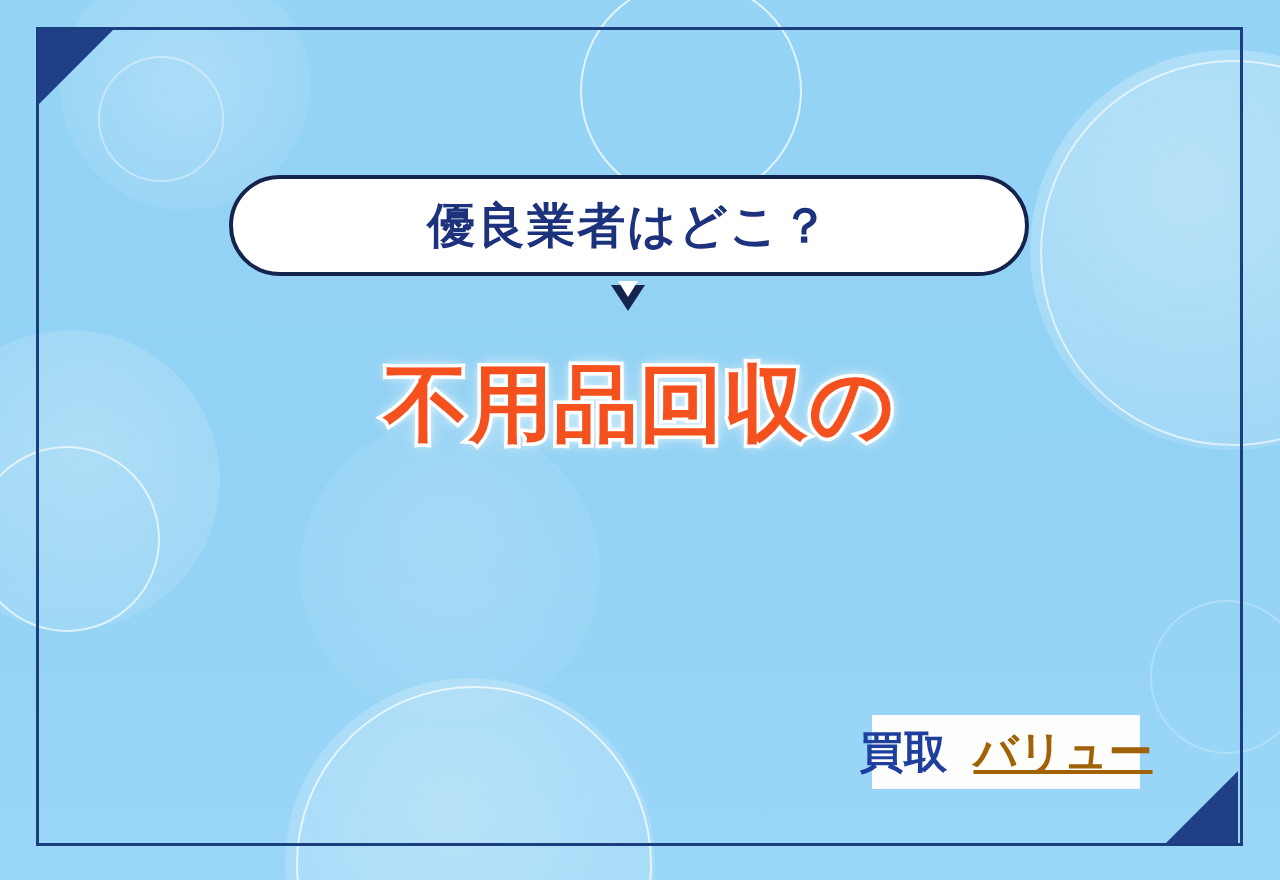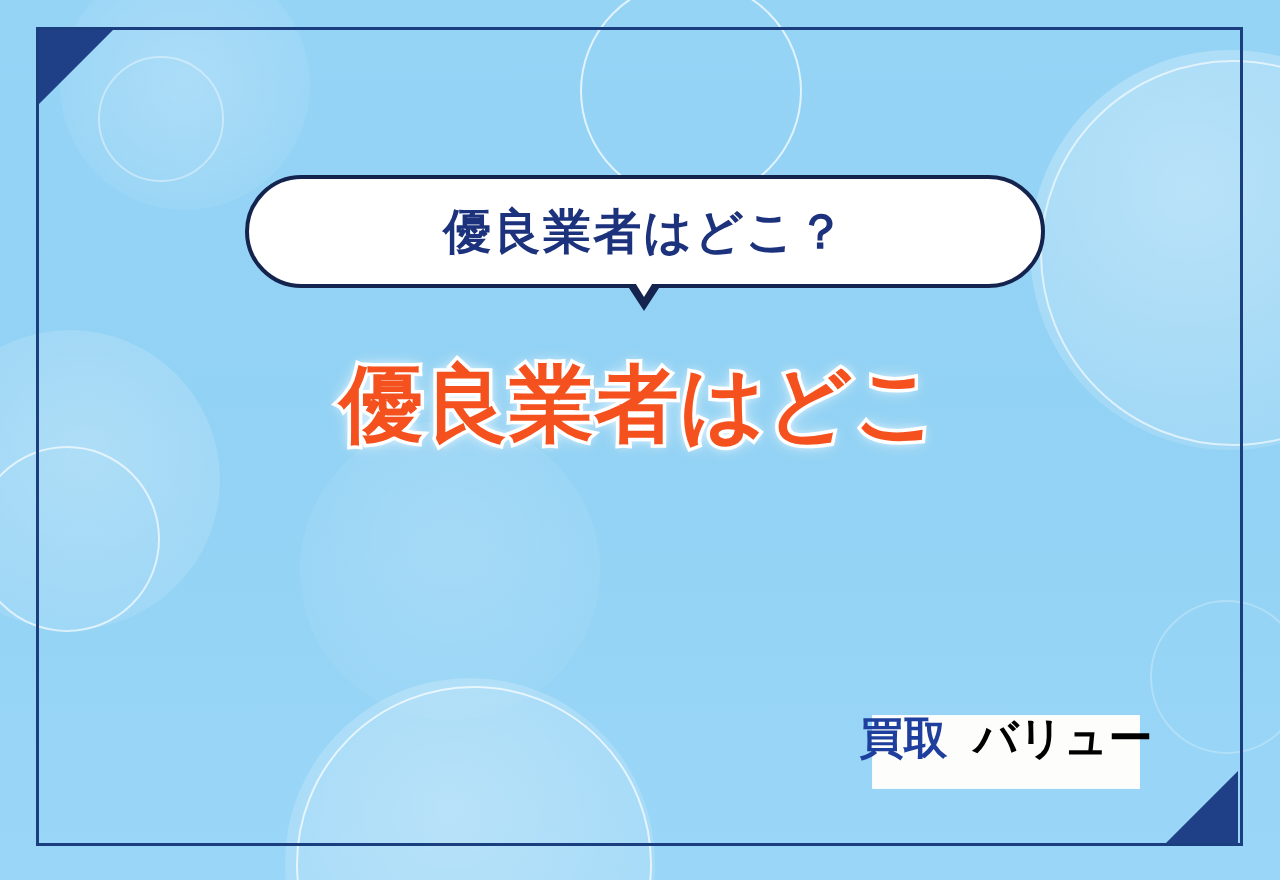--- a/index.html
+++ b/index.html
@@ -111,24 +111,24 @@
   }
   .corner-br {
     left: 1166px; top: 771px;
     border-bottom: 72px solid #1f3f86;
     border-left: 72px solid transparent;
   }
 
   
   .bubble-wrap {
     position: absolute;
-    left: 245px;
+    left: 229px;
     top: 175px;
     width: 800px;
-    height: 113px;
+    height: 101px;
   }
   .bubble {
     position: absolute;
     inset: 0;
     background: #ffffff;
     border: 4px solid #14244f;
     border-radius: 60px;
     box-sizing: border-box;
     display: flex;
     align-items: center;
@@ -185,34 +185,34 @@
 
   
   .logo {
     position: absolute;
     left: 873px;
     top: 716px;
     width: 266px;
     height: 72px;
     background: #fdfdfb;
     display: flex;
-    align-items: flex-start;
+    align-items: center;
     justify-content: center;
     box-shadow: 0 0 0 1px rgba(255,255,255,0.9);
     gap: 26px;
   }
   .logo-text {
     font-size: 44px;
     font-weight: 700;
     line-height: 1;
     letter-spacing: 0px;
     white-space: nowrap;
   }
   .logo-kanji { color: #1f3f9e; }
-  .logo-kana  { color: #000000; }
+  .logo-kana  { color: #a16207; text-decoration: underline; }
 </style>
 </head>
 <body>
 
 <div class="banner">
 
   <div class="bg-layer">
     <div class="circle c-fill-topleft"></div>
     <div class="circle c-fill-left"></div>
     <div class="circle c-fill-right"></div>
@@ -233,21 +233,21 @@
 
   <div class="bubble-wrap">
     <div class="bubble">
       <span class="bubble-text">優良業者はどこ？</span>
     </div>
     <div class="bubble-tail-outer"></div>
     <div class="bubble-tail-inner"></div>
   </div>
 
   <div class="headline">
-    <div class="headline-line">優良業者はどこ</div>
+    <div class="headline-line">不用品回収の</div>
   </div>
 
   <div class="logo">
     <span class="logo-text logo-kanji">買取</span>
       <span class="logo-text logo-kana">バリュー</span>
   </div>
 
 </div>
 
 </body></html>

